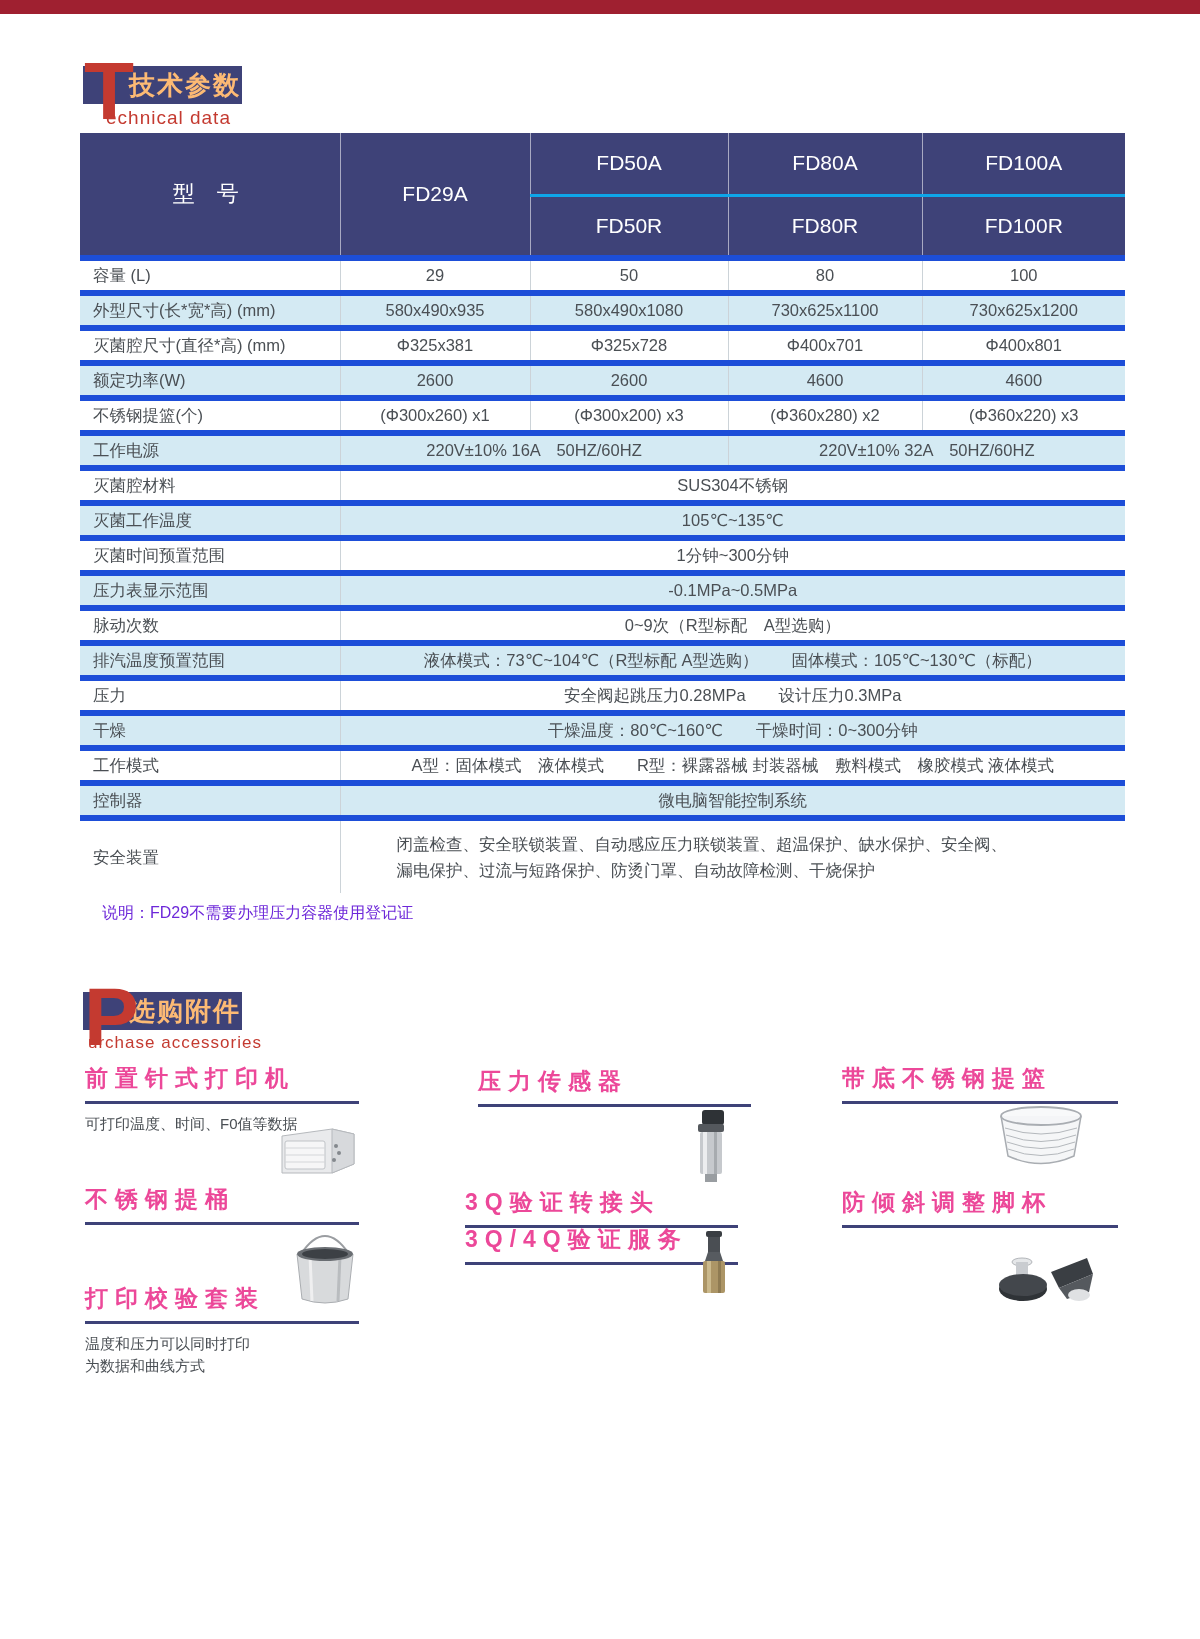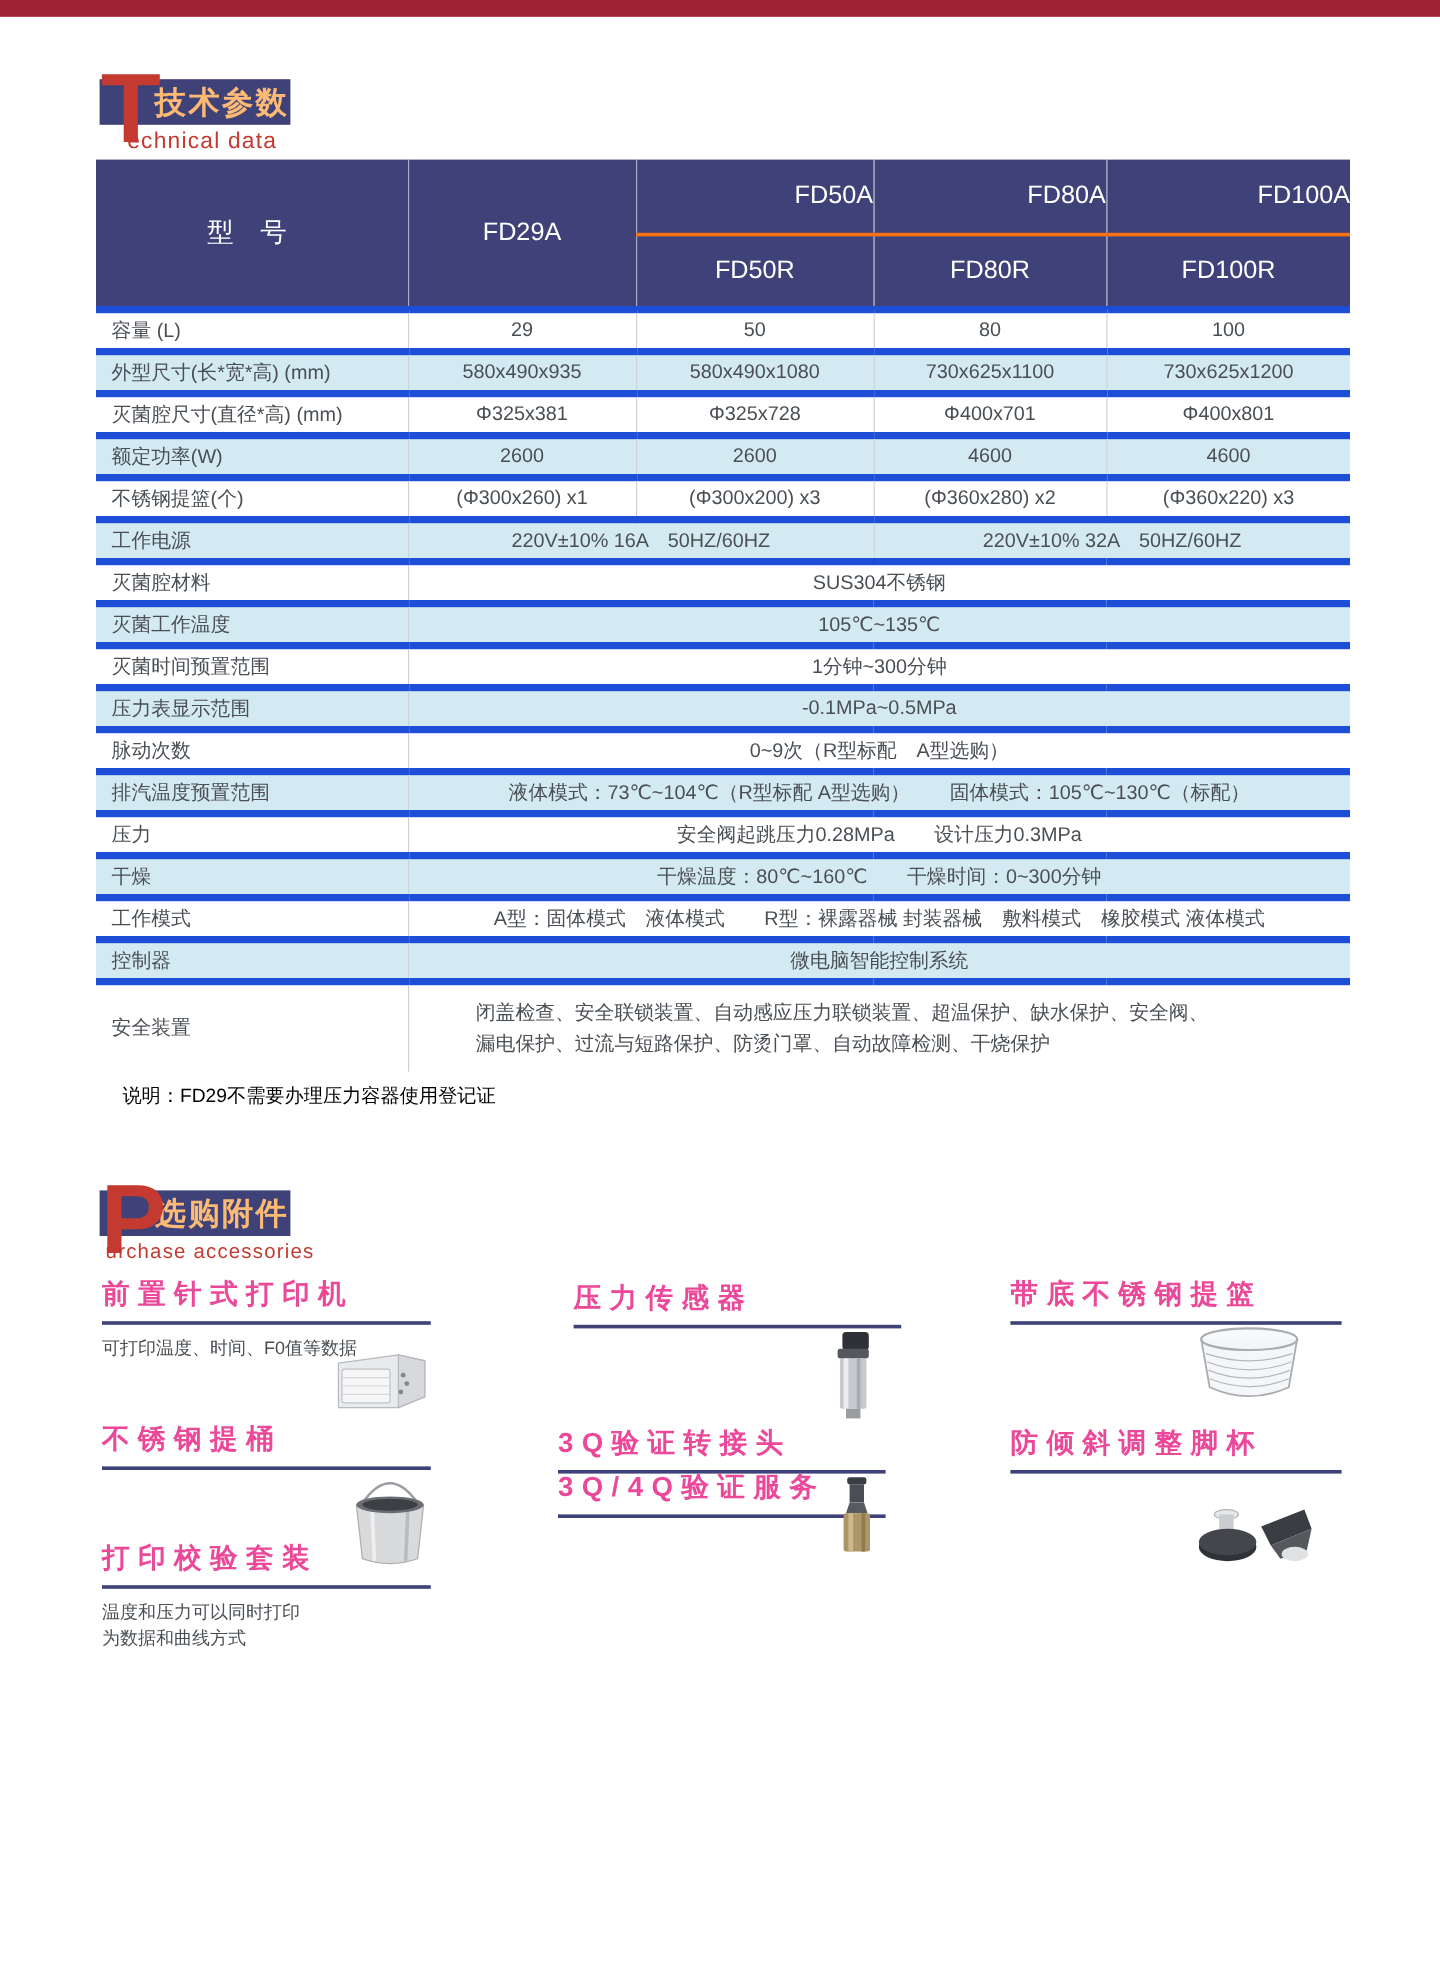--- a/index.html
+++ b/index.html
@@ -22,30 +22,30 @@
 
   
   .tablewrap { position:absolute; left:80px; top:133px; width:1045px; }
   table { border-collapse:collapse; table-layout:fixed; width:1045px; }
   thead th { background:#3e4278; color:#fff; font-weight:normal; vertical-align:middle; }
   thead tr.h1 th { height:62px; }
   thead tr.h2 th { height:63px; }
   th.rowlabel { font-size:22px; letter-spacing:8px;margin-top:16px; }
   th.model { font-size:21px; }
   thead th.vline { border-left:1px solid rgba(255,255,255,0.55); }
-  thead th.split { border-bottom:3px solid #f97316;text-align:right; }
+  thead th.split { border-bottom:3px solid #0ea5e9; }
   tbody th, tbody td { height:35px; font-size:16.5px; font-weight:normal;
     color:#4a4f54; border-top:6px solid #1d4ed8; vertical-align:middle; }
   tbody th.lab { text-align:left; padding-left:13px; }
   tbody td { text-align:center; border-left:1px solid #ccd3d8; white-space:pre-line; }
   tbody tr:nth-child(even) { background:#d4eaf3; }
   tbody tr.tall th, tbody tr.tall td { height:75px; line-height:1.6; }
   tbody td.left { text-align:left; padding-left:56px; }
 
-  .note { position:absolute; left:102px; top:903px; font-size:16px; color:#000000; }
+  .note { position:absolute; left:102px; top:903px; font-size:16px; color:#6d28d9; }
 
   
   .acc { position:absolute; }
   .acc-title { font-size:23px; font-weight:bold; letter-spacing:7px; color:#ec4899; white-space:nowrap; }
   .acc-line { height:3px; background:#3e4278; margin-top:7px; }
   .acc-desc { font-size:15px; color:#4a4f54; margin-top:9px; white-space:pre-line; line-height:1.45; }
   .icon { position:absolute; }
 </style>
 </head>
 <body>

